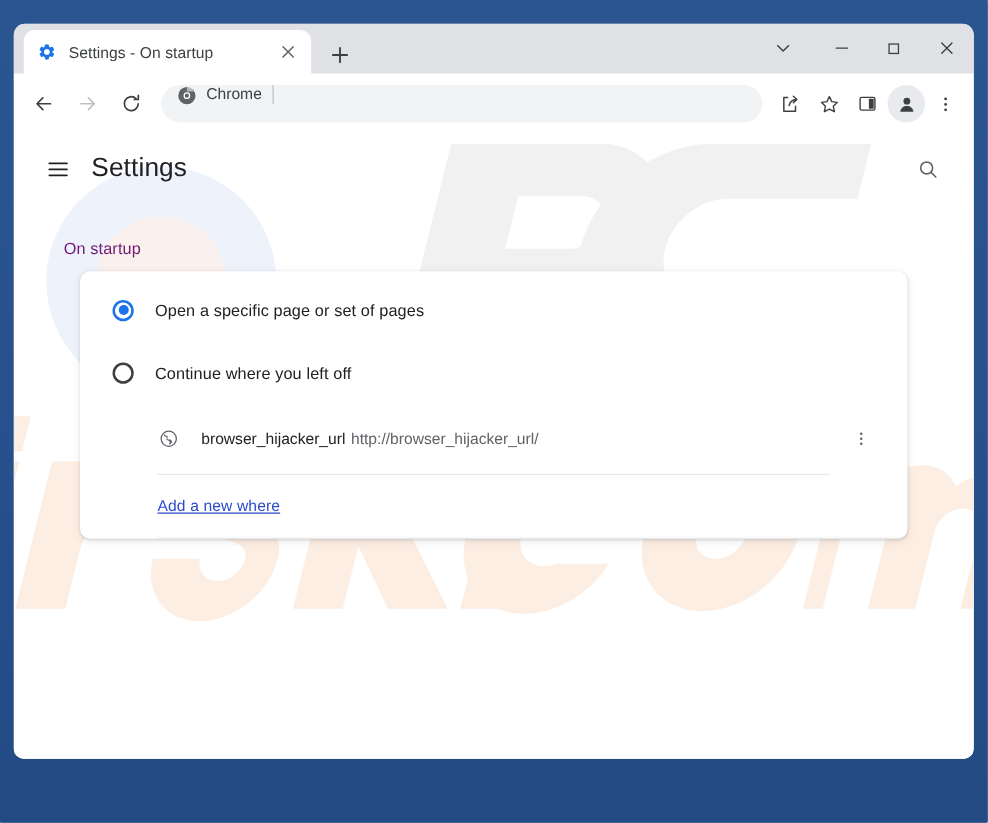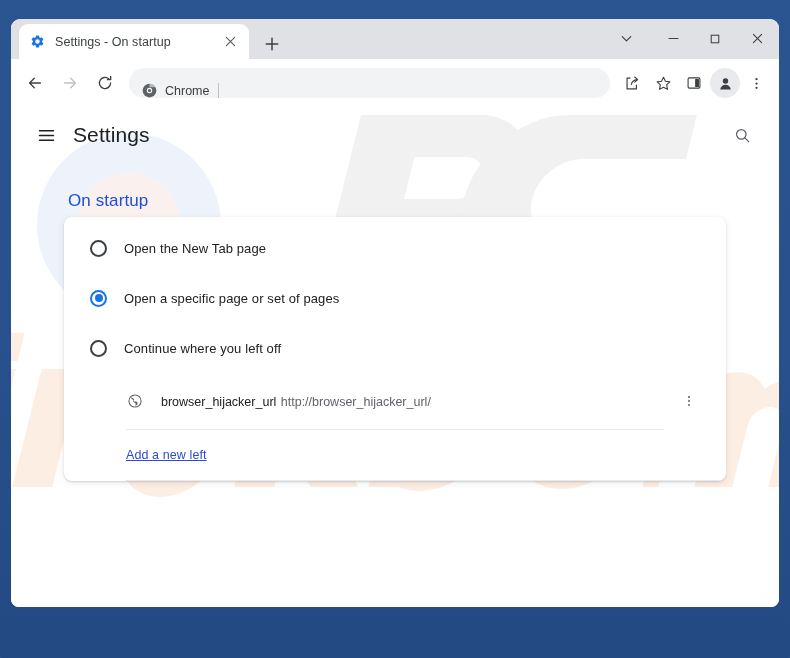--- a/index.html
+++ b/index.html
@@ -121,21 +121,21 @@
     border-radius: 50%;
     margin-right: 3px;
   }
 
   #omnibox {
     flex: 1 1 auto;
     height: 30px;
     background: #f1f3f4;
     border-radius: 16px;
     display: flex;
-    align-items: flex-end;
+    align-items: flex-start;
     padding: 0 12px;
     margin: 0 6px 0 5px;
     min-width: 0;
   }
 
   #omnibox-chrome-icon {
     width: 16px; height: 16px;
     flex: 0 0 16px;
     margin-right: 8px;
     display: flex; align-items: center; justify-content: center;
@@ -222,23 +222,23 @@
     margin-left: auto;
     width: 34px; height: 34px;
     flex: 0 0 34px;
     display: flex; align-items: center; justify-content: center;
     border-radius: 50%;
   }
 
   
   #section-title {
     position: absolute;
-    left: 57px; top: 84px;
-    font-size: 17px;
-    color: #1d4ed8;
+    left: 40px; top: 84px;
+    font-size: 13px;
+    color: #701a75;
     letter-spacing: 0.1px;
   }
 
   
   #startup-card {
     position: absolute;
     left: 53px; top: 110px;
     width: 662px;
     background: #ffffff;
     border-radius: 8px;
@@ -508,24 +508,20 @@
             <circle cx="8.6" cy="8.6" r="5.6" fill="none" stroke="#5f6368" stroke-width="1.5"></circle>
             <path stroke="#5f6368" stroke-width="1.5" stroke-linecap="round" d="M12.8 12.8 L17.2 17.2"></path>
           </svg>
         </div>
       </div>
 
       <div id="section-title">On startup</div>
 
       <div id="startup-card">
 
-        <div class="radio-row">
-          <span class="radio-mark"></span>
-          <span class="radio-label">Open the New Tab page</span>
-        </div>
 
         <div class="radio-row">
           <span class="radio-mark checked"></span>
           <span class="radio-label">Open a specific page or set of pages</span>
         </div>
 
         <div class="radio-row">
           <span class="radio-mark"></span>
           <span class="radio-label">Continue where you left off</span>
         </div>
@@ -546,21 +542,21 @@
               <circle cx="10" cy="4.4" r="1.45" fill="#5f6368"></circle>
               <circle cx="10" cy="10" r="1.45" fill="#5f6368"></circle>
               <circle cx="10" cy="15.6" r="1.45" fill="#5f6368"></circle>
             </svg>
           </span>
         </div>
 
         <div class="card-divider"></div>
 
         <div class="link-row">
-          <span class="card-link">Add a new left</span>
+          <span class="card-link">Add a new where</span>
         </div>
 
         <div class="card-divider full"></div>
 
 
       </div>
 
     </div>
   </div>
 </div>

